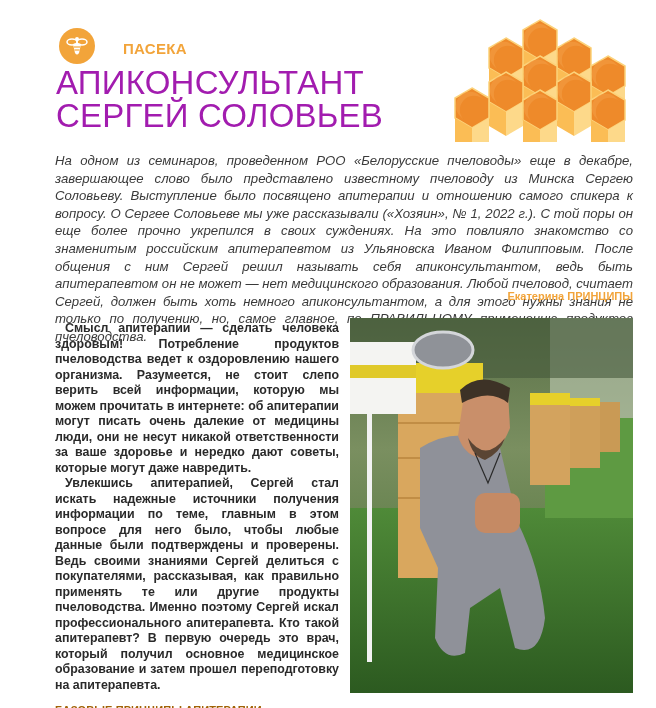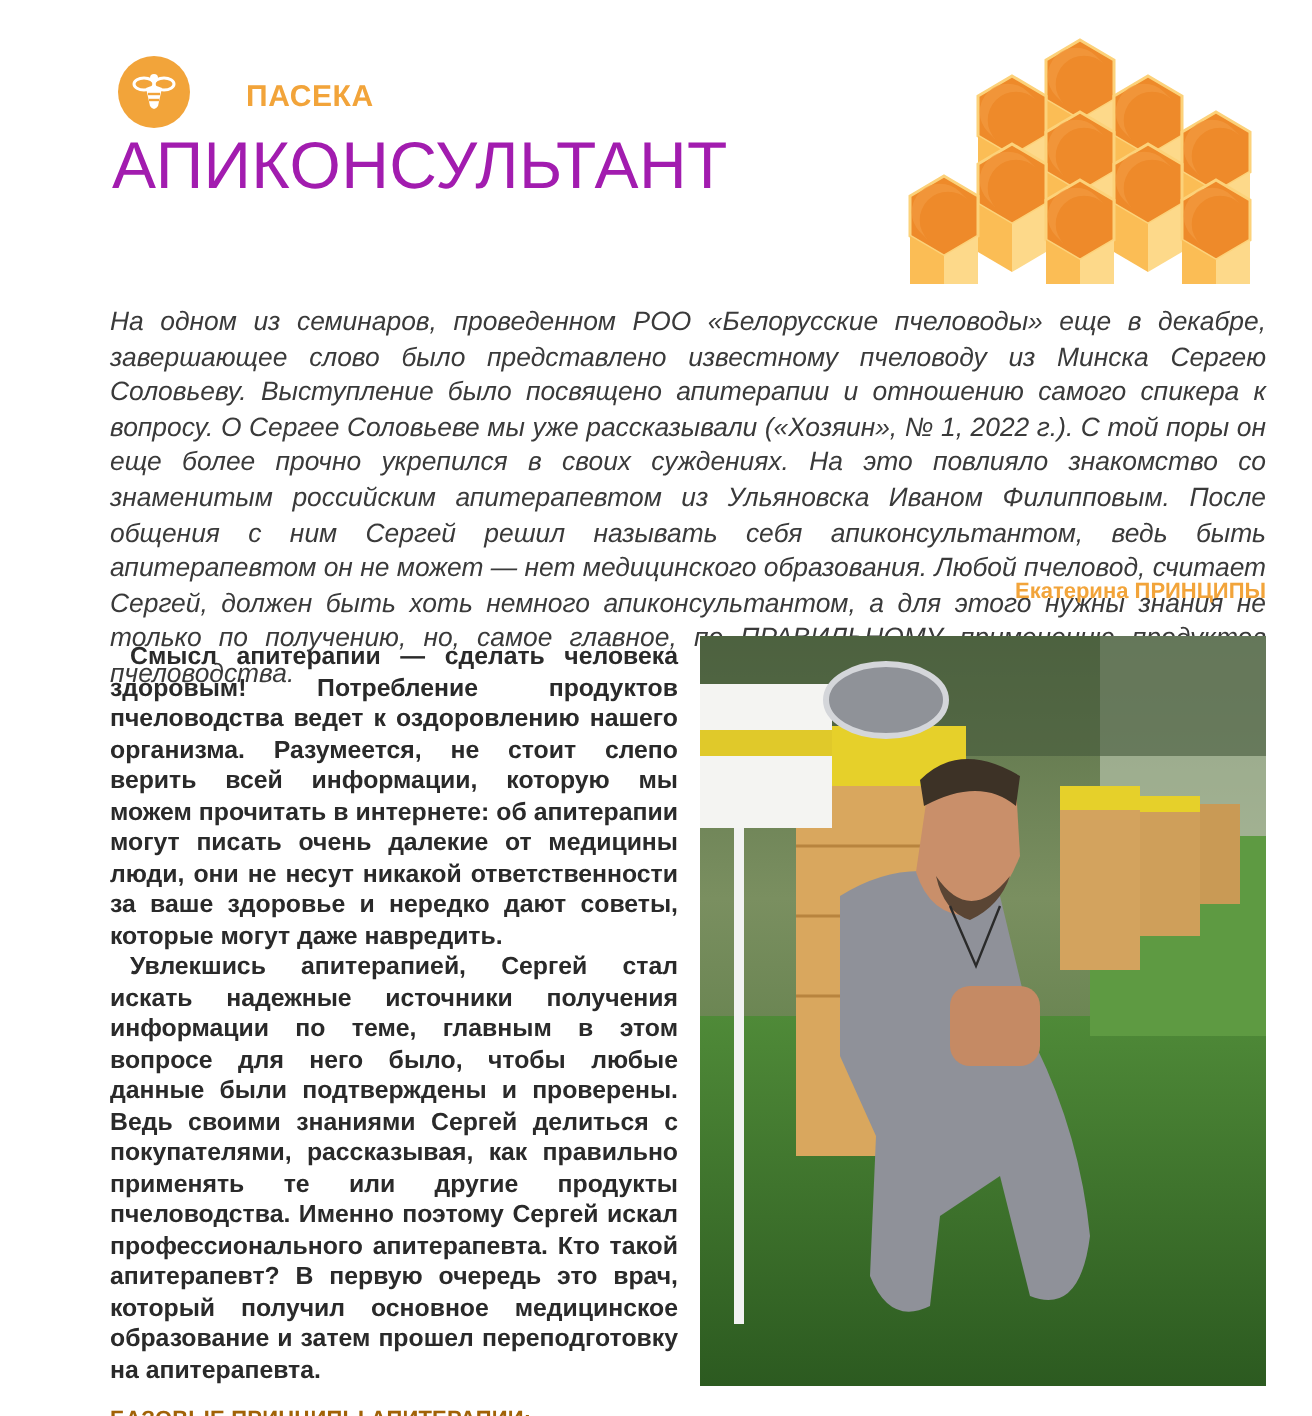--- a/index.html
+++ b/index.html
@@ -34,20 +34,21 @@
     <circle cx="13" cy="6" r="2" fill="#fff"></circle>
     <path d="M9 11 Q13 9 17 11 L15 20 Q13 23 11 20 Z" fill="#fff"></path>
     <line x1="10" y1="14" x2="16" y2="14" stroke="#f2a43a" stroke-width="1.2"></line>
     <line x1="10.5" y1="17" x2="15.5" y2="17" stroke="#f2a43a" stroke-width="1.2"></line>
   </svg>
 </div>
 <div class="section-label">ПАСЕКА</div>
 
 <h1 class="title">
   <span>АПИКОНСУЛЬТАНТ</span>
+  <span>СЕРГЕЙ СОЛОВЬЕВ</span>
 </h1>
 
 <svg class="honeycomb" viewBox="0 0 200 130">
   <defs>
     <g id="cell">
       <polygon points="0,-20 17,-10 17,10 0,20 -17,10 -17,-10" fill="#ee8a2a" stroke="#fcd27a" stroke-width="1.5"></polygon>
       <path d="M-12,8 A14,14 0 0,1 8,-12 L12,-8 A12,12 0 0,0 -8,12 Z" fill="#f29a40" opacity="0.7"></path>
       <polygon points="-17,10 0,20 0,44 -17,34" fill="#fbbd55"></polygon>
       <polygon points="0,20 17,10 17,34 0,44" fill="#fdd98a"></polygon>
     </g>

